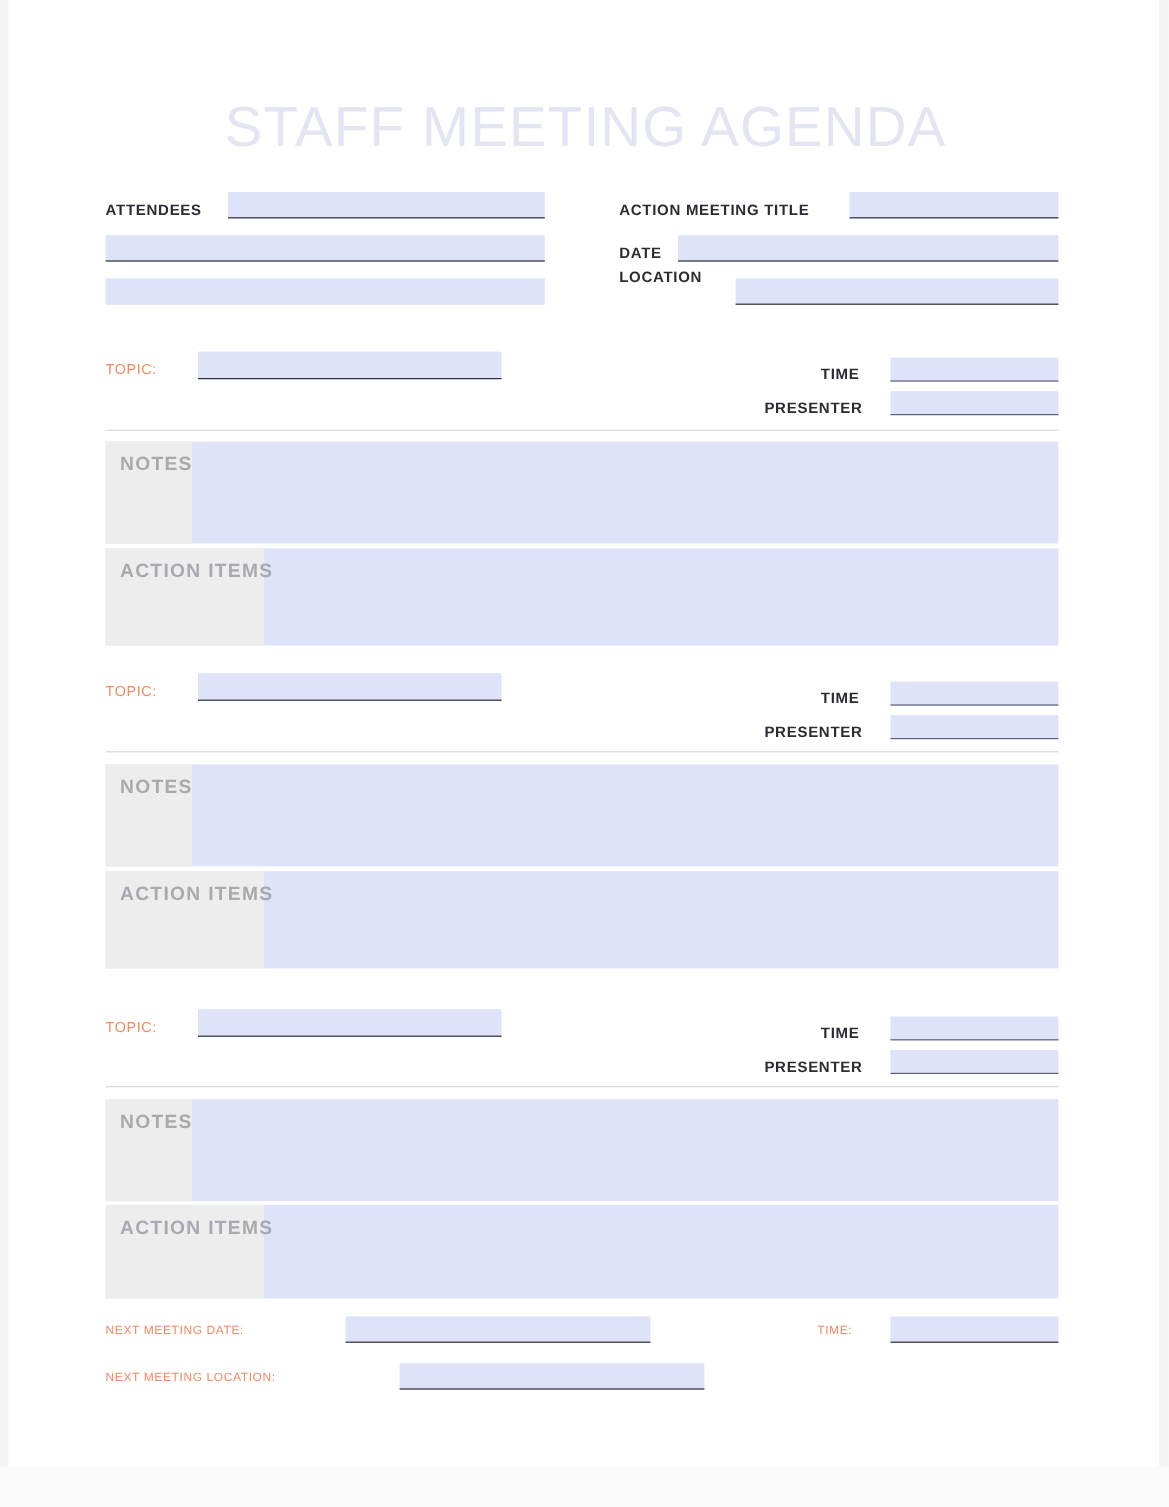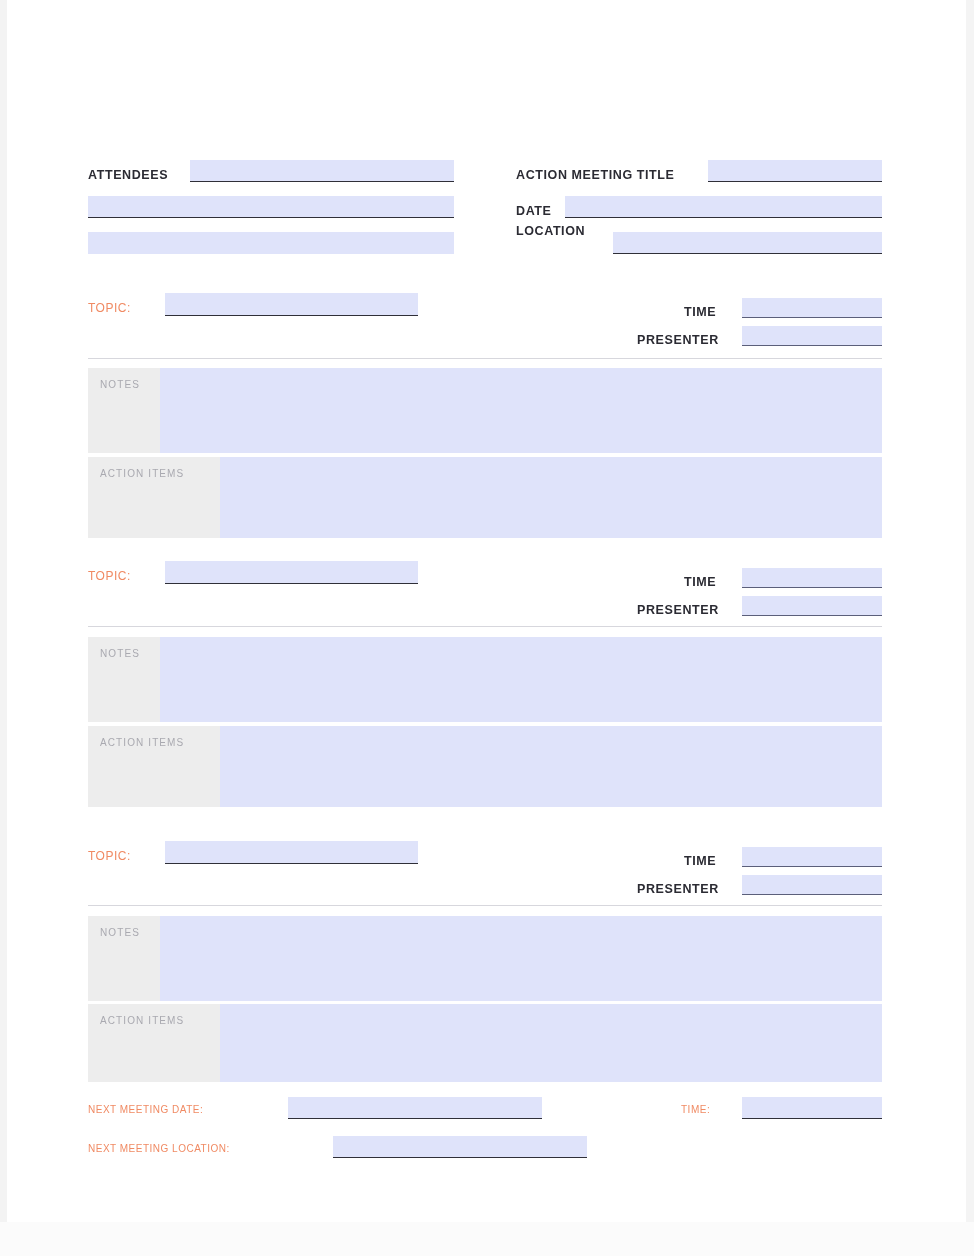--- a/index.html
+++ b/index.html
@@ -107,36 +107,37 @@
     position: absolute;
     left: 0; top: 0;
     height: 100%;
     background: #ededed;
     box-sizing: border-box;
   }
   .block .side-text {
     position: absolute;
     left: 12px;
     top: 11px;
-    font-size: 10px;
+    font-size: 16px;
     letter-spacing: 1.1px;
     color: #a9a9b0;
     white-space: nowrap;
-    font-weight: 400;
+    font-weight: 700;
   }
 </style>
 </head>
 <body>
 
 <div class="page">
 
   <div class="edge-left"></div>
   <div class="edge-right"></div>
   <div class="edge-bottom"></div>
 
+  <div class="doc-title">STAFF MEETING AGENDA</div>
 
   <div class="lbl" style="left:88px; top:168px;">ATTENDEES</div>
   <div class="field ruled" style="left:190px; top:160px; width:264px; height:22px;"></div>
   <div class="field ruled" style="left:88px; top:196px; width:366px; height:22px;"></div>
   <div class="field" style="left:88px; top:232px; width:366px; height:22px;"></div>
 
   <div class="lbl" style="left:516px; top:168px;">ACTION MEETING TITLE</div>
   <div class="field ruled" style="left:708px; top:160px; width:174px; height:22px;"></div>
 
   <div class="lbl" style="left:516px; top:204px;">DATE</div>

